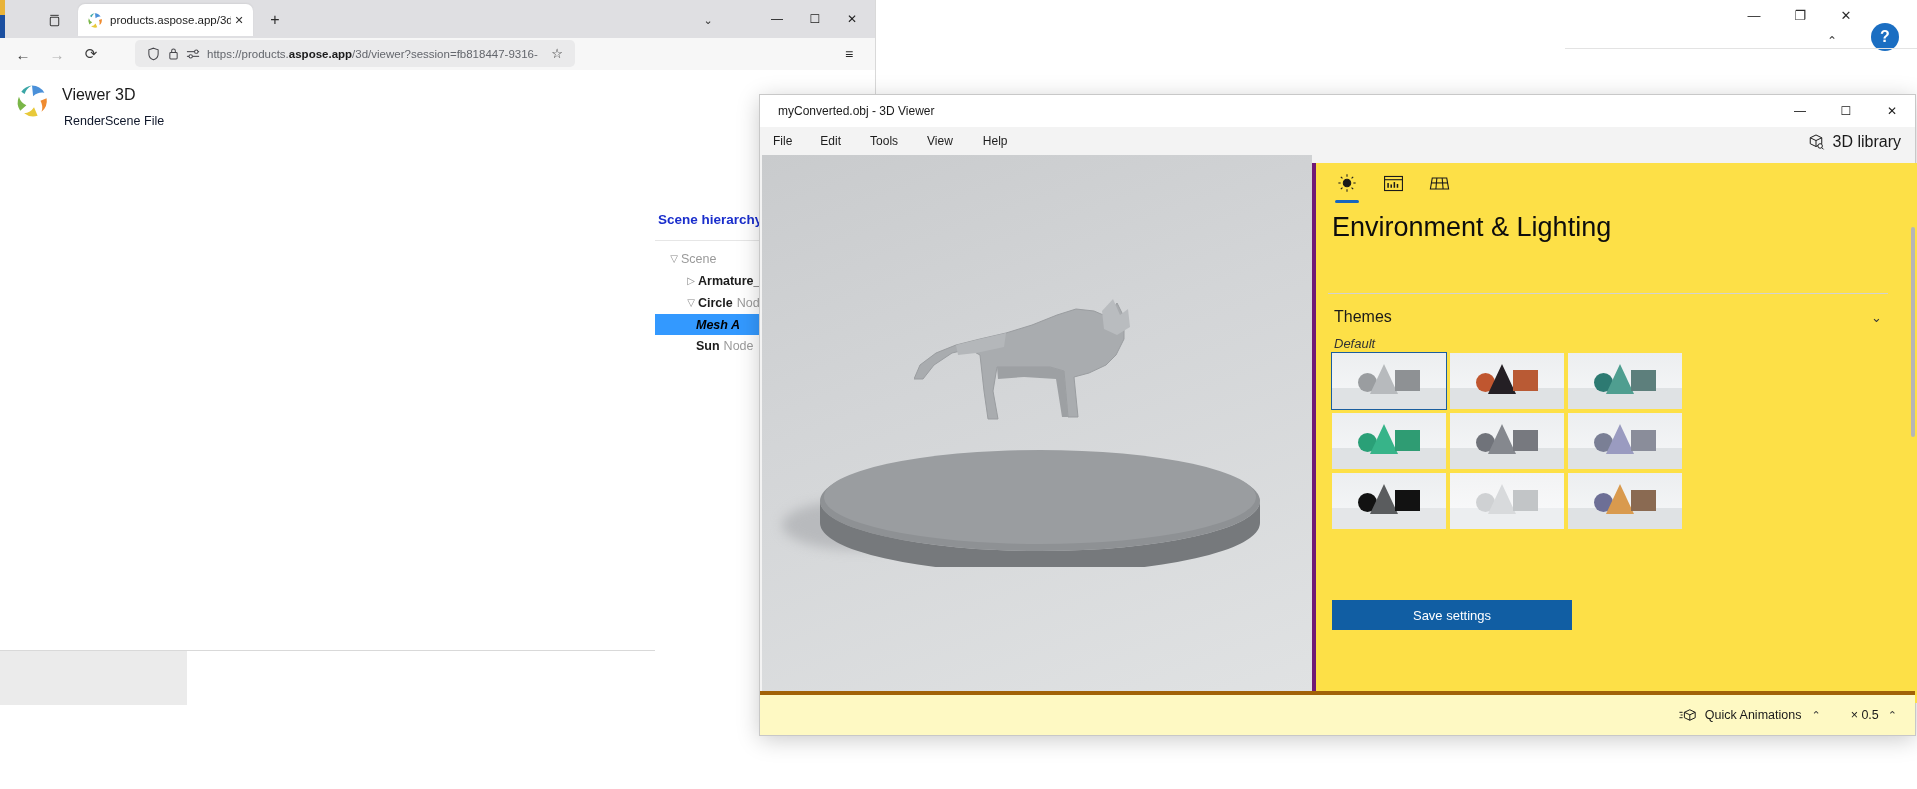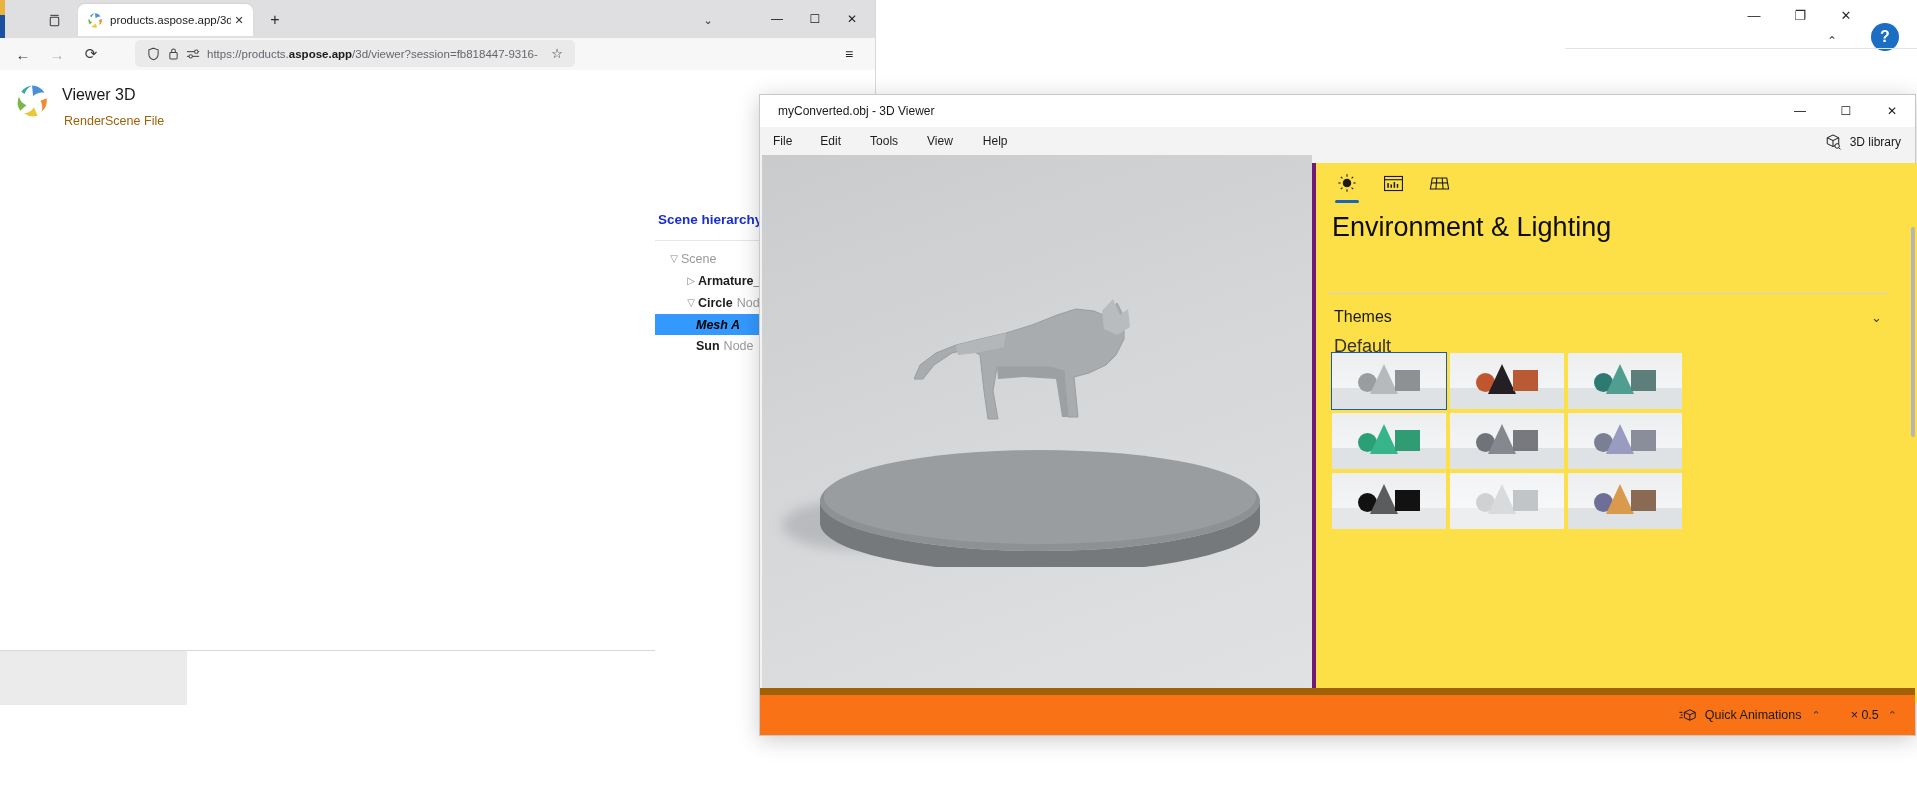--- a/index.html
+++ b/index.html
@@ -57,21 +57,21 @@
             margin-left:4px;}
   #omni-url b{color:#1b1b1b;font-weight:600;}
   #omni-star{width:20px;height:20px;display:flex;align-items:center;justify-content:center;
              color:#2e2e2e;font-size:13px;flex:0 0 auto;}
   #browser-menu{position:absolute;left:838px;top:44px;width:22px;height:20px;display:flex;
                 align-items:center;justify-content:center;color:#2b2b2b;font-size:14px;}
 
   #browser-content{position:absolute;left:0;top:70px;width:875px;height:580px;background:#fff;}
   #app-logo{position:absolute;left:14px;top:12px;width:36px;height:36px;}
   #app-title{position:absolute;left:62px;top:16px;font-size:16px;color:#1a1a1a;}
-  .app-menu-item{position:absolute;top:44px;font-size:12.5px;color:#a16207;}
+  .app-menu-item{position:absolute;top:44px;font-size:12.5px;color:#0f172a;}
   #am-render{left:64px;} #am-views{left:105px;} #am-file{left:144px;}
   #viewer-caret{position:absolute;left:836px;top:22px;width:22px;height:22px;display:flex;
                 align-items:center;justify-content:center;color:#333;font-size:13px;}
 
   
   #gl-canvas{position:absolute;left:0;top:130px;width:655px;height:455px;overflow:hidden;
              background:linear-gradient(#a9adb5 0%,#9aa6bd 22%,#8ea4cc 45%);}
   #gl-ground{position:absolute;left:0;top:265px;width:655px;height:190px;background:#5386dc;}
   #gl-horizon{position:absolute;left:0;top:258px;width:655px;height:4px;background:#4a4a4a;}
   #gl-band{position:absolute;left:0;top:262px;width:655px;height:10px;background:#c9cdd4;opacity:.85;}
@@ -112,21 +112,21 @@
   #v-title{margin-left:18px;font-size:12px;color:#1a1a1a;}
   .v-ctl{position:absolute;top:0;width:46px;height:32px;display:flex;align-items:center;
          justify-content:center;color:#1a1a1a;font-size:12px;}
   #v-min{right:92px;} #v-max{right:46px;} #v-close{right:0px;}
   #v-menubar{position:absolute;left:0;top:32px;width:1155px;height:28px;background:#f3f3f3;
              display:flex;align-items:center;}
   .v-menu{font-size:12px;color:#1d1d1d;padding:0 0px;margin-left:0;}
   #vm-file{margin-left:13px;} #vm-edit{margin-left:28px;} #vm-tools{margin-left:29px;}
   #vm-view{margin-left:29px;} #vm-help{margin-left:30px;}
   #v-3dlib{position:absolute;right:14px;top:36px;height:22px;display:flex;align-items:center;
-           font-size:12px;color:#1a1a1a;}
+           font-size:16px;color:#1a1a1a;}
   #v-3dlib-icon{width:19px;height:19px;margin-right:7px;display:flex;align-items:center;
                 justify-content:center;}
 
   
   #v-canvas{position:absolute;left:2px;top:60px;width:550px;height:540px;overflow:hidden;
             background:linear-gradient(160deg,#c9cbcd 0%,#d3d5d7 40%,#e0e2e3 100%);}
   #v-plat{position:absolute;left:56px;top:292px;width:444px;height:120px;}
   #v-dog{position:absolute;left:152px;top:140px;width:226px;height:172px;}
   #v-shadow{position:absolute;left:20px;top:345px;width:150px;height:50px;border-radius:50%;
             background:rgba(160,163,166,.55);filter:blur(6px);}
@@ -141,43 +141,43 @@
   #v-tab-light::after{content:"";position:absolute;left:11px;bottom:4px;width:24px;height:3px;
                       background:#1566c0;border-radius:2px;}
   #v-pane-title{position:absolute;left:16px;top:48px;width:320px;font-size:27px;line-height:33px;
                 color:#0d0d0d;font-weight:400;}
   #v-pane-rule{position:absolute;left:12px;top:130px;width:560px;height:1px;background:#d2d2d2;}
 
   #themes-hdr{position:absolute;left:18px;top:141px;width:560px;height:26px;display:flex;
               align-items:center;justify-content:space-between;}
   #themes-label{font-size:16px;color:#1a1a1a;}
   #themes-caret{font-size:13px;color:#3a3a3a;padding-right:12px;}
-  #themes-sub{position:absolute;left:18px;top:173px;font-size:18px;color:#333;}
+  #themes-sub{position:absolute;left:18px;top:173px;font-size:13px;color:#333;font-style:italic;}
   #theme-grid{position:absolute;left:16px;top:190px;width:352px;
               display:grid;grid-template-columns:repeat(3,114px);grid-gap:4px;}
   .theme-sw{width:114px;height:56px;position:relative;overflow:hidden;box-sizing:border-box;}
   .theme-sw.selected{outline:2px solid #1b5e9e;outline-offset:-1px;}
   .sw-bg{position:absolute;inset:0;}
   .sw-floor{position:absolute;left:0;bottom:0;width:100%;height:38%;}
   .sw-sphere{position:absolute;left:26px;bottom:17px;width:19px;height:19px;border-radius:50%;}
   .sw-cone{position:absolute;left:38px;bottom:15px;width:0;height:0;
            border-left:14px solid transparent;border-right:14px solid transparent;}
   .sw-cube{position:absolute;left:63px;bottom:18px;width:25px;height:21px;}
 
   #btn-save{position:absolute;left:16px;top:437px;width:240px;height:30px;background:#115ea3;
             color:#fff;font-size:13px;display:flex;align-items:center;justify-content:center;
             border:none;}
   #btn-load{position:absolute;left:16px;top:472px;width:240px;height:30px;background:#fbfbfb;
             color:#1a1a1a;font-size:13px;display:flex;align-items:center;justify-content:center;
             border:1px solid #d6d6d6;box-sizing:border-box;}
   #v-scroll{position:absolute;right:2px;top:64px;width:4px;height:210px;background:#b6b6b6;
             border-radius:2px;}
 
-  #v-statusbar{position:absolute;left:0;bottom:0;width:1155px;height:40px;background:#f97316;
-               border-top:7px solid #a16207;display:flex;align-items:center;justify-content:flex-end;}
+  #v-statusbar{position:absolute;left:0;bottom:0;width:1155px;height:40px;background:#fef9c3;
+               border-top:4px solid #a16207;display:flex;align-items:center;justify-content:flex-end;}
   #qa-icon{width:22px;height:20px;display:flex;align-items:center;justify-content:center;
            margin-right:6px;}
   #qa-label{font-size:12.5px;color:#1a1a1a;}
   #qa-caret{font-size:11px;color:#3a3a3a;margin-left:10px;}
   #speed-label{font-size:12.5px;color:#1a1a1a;margin-left:30px;}
   #speed-caret{font-size:11px;color:#3a3a3a;margin-left:9px;margin-right:18px;}
 
   
   #desk-block{position:absolute;left:0;top:650px;width:187px;height:55px;background:#ebebeb;}
 </style>
@@ -463,20 +463,21 @@
         </div>
         <div class="theme-sw">
           <div class="sw-bg" style="background:linear-gradient(#eceef0,#f7f8f9)"></div>
           <div class="sw-floor" style="background:#dfe2e4"></div>
           <div class="sw-sphere" style="background:#6d6f96"></div>
           <div class="sw-cone" style="border-bottom:30px solid #d99a4e"></div>
           <div class="sw-cube" style="background:#8a6a52"></div>
         </div>
       </div>
 
+    <div id="btn-save">Save settings</div>
     <div id="v-scroll"></div>
   </div>
 
   <div id="v-statusbar">
     <span id="qa-icon">
       <svg width="20" height="18" viewBox="0 0 22 20" fill="none" stroke="#1a1a1a" stroke-width="1.1">
         <path d="M13 4.2 19 7v6l-6 2.8L7 13V7z"></path>
           <path d="M7 7l6 2.8L19 7M13 9.8v6"></path>
         <line x1="1.5" y1="7" x2="5" y2="7"></line>
           <line x1="2.8" y1="10" x2="5" y2="10"></line>

